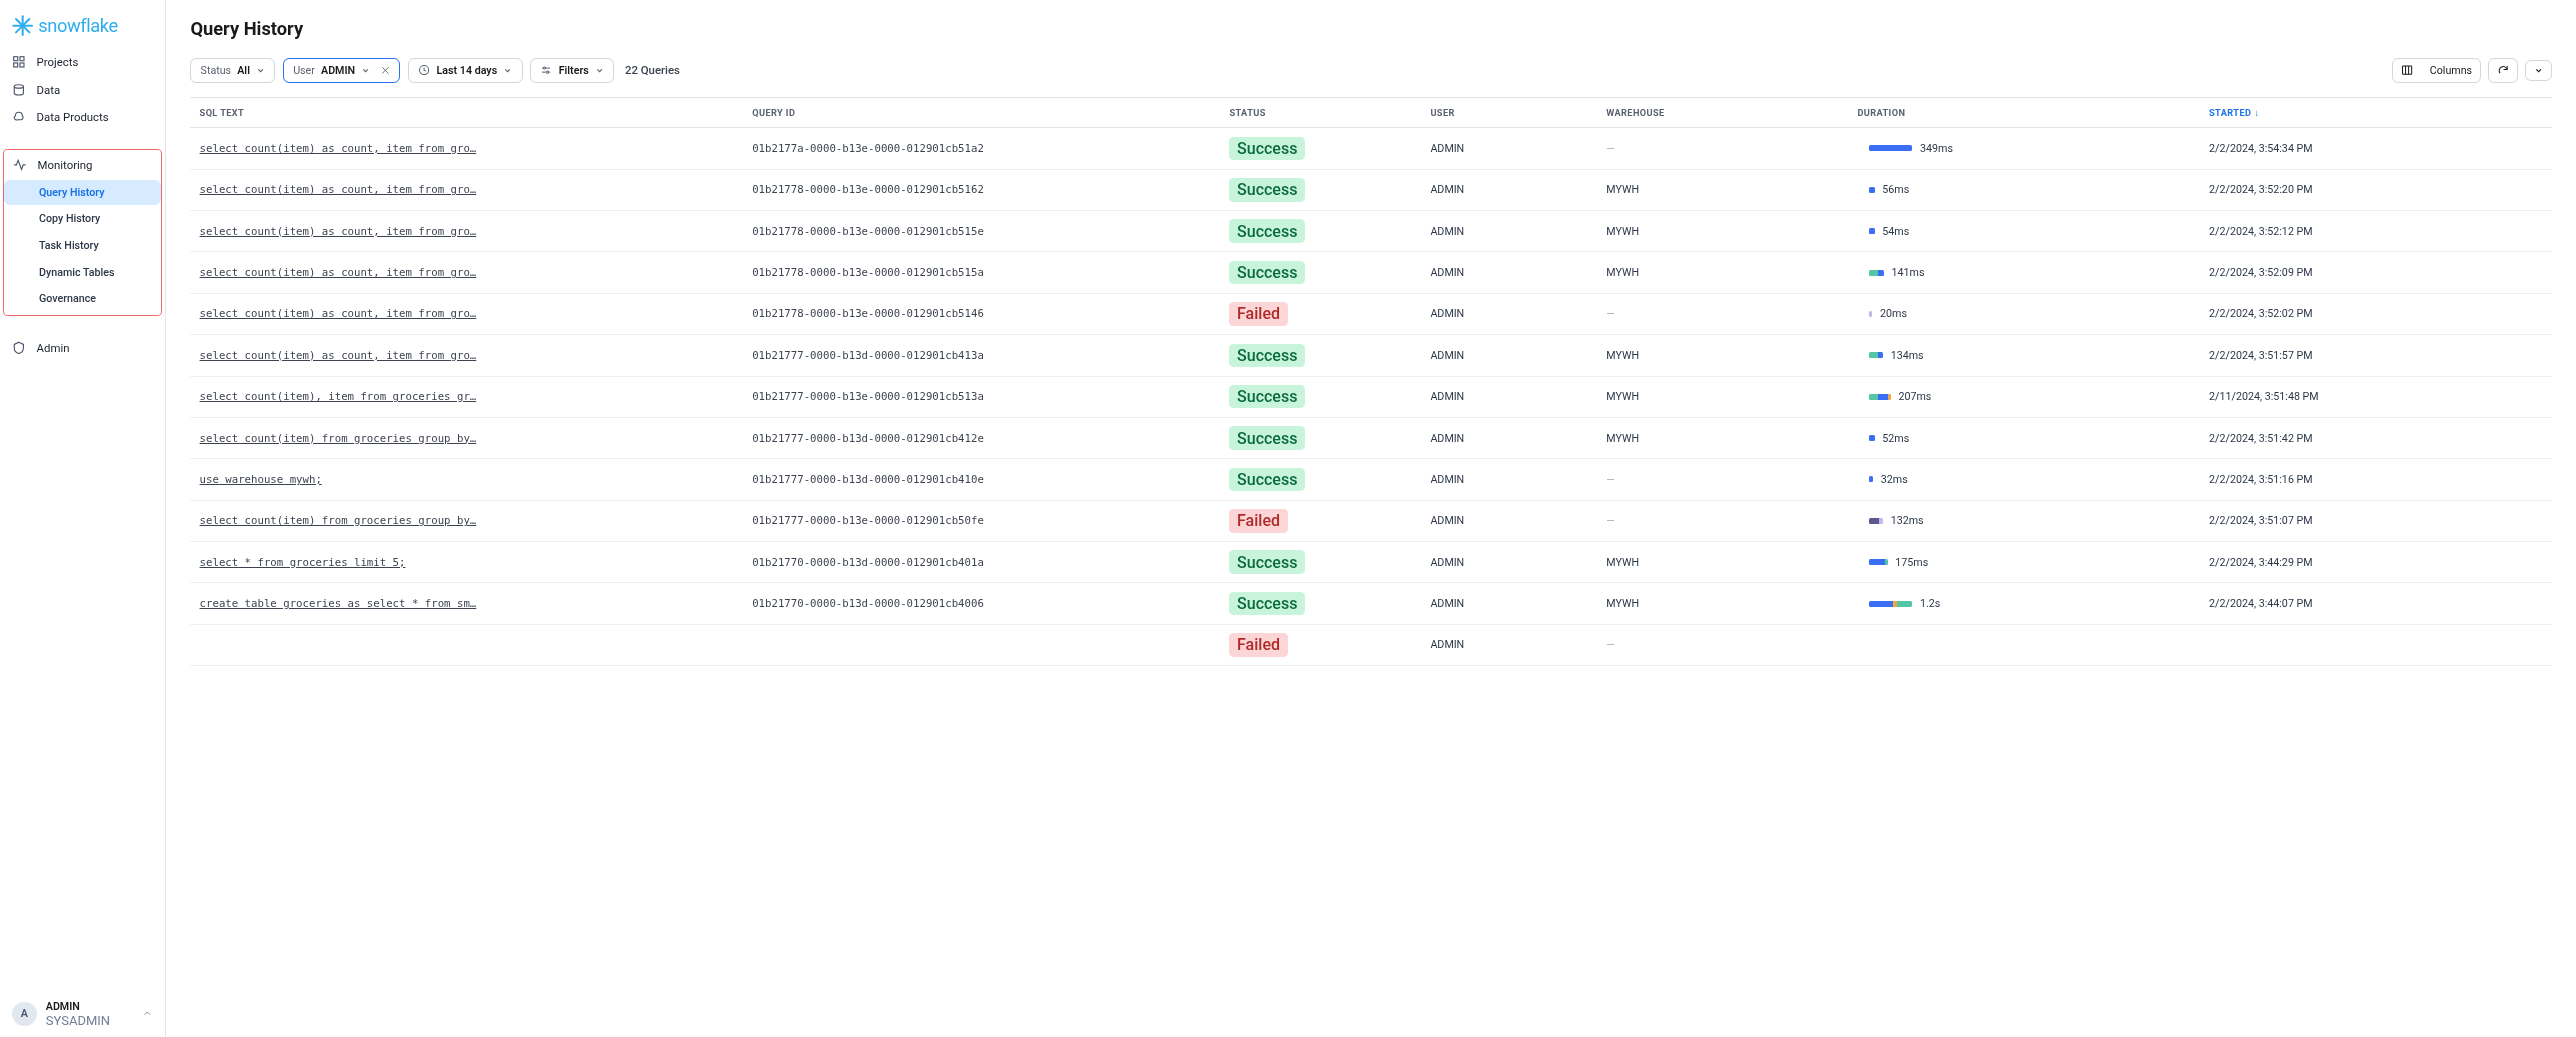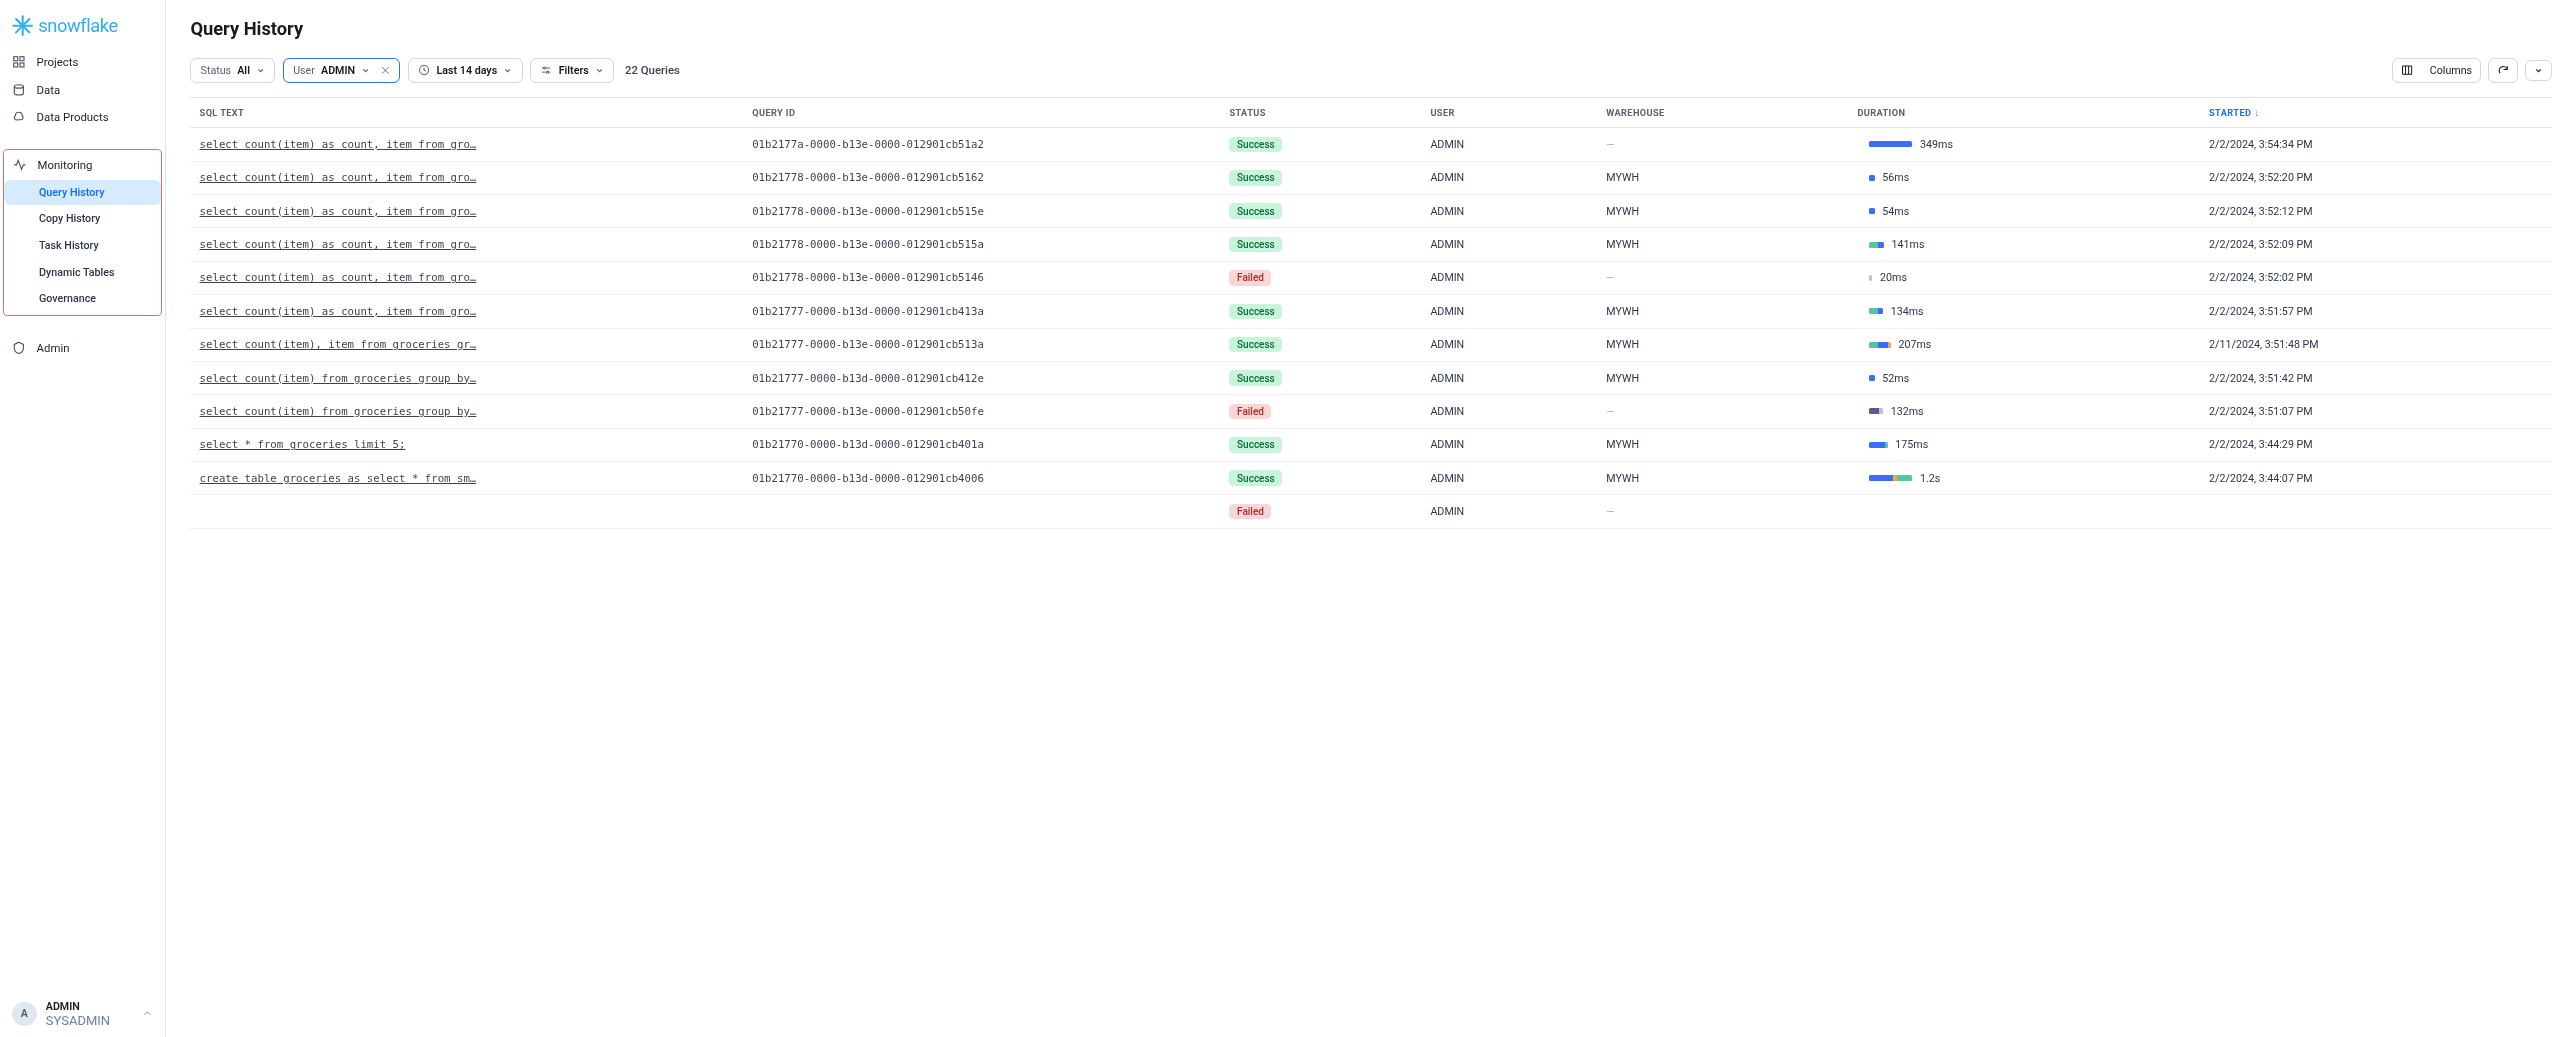--- a/index.html
+++ b/index.html
@@ -99,21 +99,21 @@
   }
   th.sorted { color: #1a73e8; }
   td {
     padding: 8.4px 9.2px; border-bottom: 0.8px solid #eef0f2;
     font-size: 10.7px; color: #2d3748; white-space: nowrap; overflow: hidden; text-overflow: ellipsis;
   }
   td.sql { font-family: ui-monospace, monospace; color: #3d4450; text-decoration: underline; }
   td.qid { font-family: ui-monospace, monospace; color: #3d4450; }
   .badge {
     display: inline-block; padding: 2.3px 7.6px; border-radius: 4.6px;
-    font-size: 10px; font-weight: 500;
+    font-size: 16px; font-weight: 500;
   }
   .badge.success { background: #c8f4db; color: #0a6b3d; }
   .badge.failed { background: #fcd6d6; color: #b02a2a; }
   .dash { color: #a0aec0; }
   .dur-cell { display: flex; align-items: center; gap: 7.6px; margin-left: 12px; }
   .dur-bar { width: 43px; height: 6.1px; border-radius: 1.5px; background: #e9edf2; position: relative; overflow: hidden; flex-shrink:0; }
   .dur-seg { position: absolute; top:0; bottom:0; }
   .sort-arrow { color:#1a73e8; margin-left:3.1px; }
 </style>
 </head>
@@ -418,20 +418,36 @@
                 <div class="dur-cell">
                   <div class="dur-bar" style="width: 5.3px;">
                     <div class="dur-seg" style="background: rgb(58, 111, 245); left: 0%; width: 100%;"></div>
                   </div>
                   <span>52ms</span>
                 </div>
               </td>
               <td>2/2/2024, 3:51:42 PM</td>
             </tr>
             <tr>
+              <td class="sql">use warehouse mywh;</td>
+              <td class="qid">01b21777-0000-b13d-0000-012901cb410e</td>
+              <td><span class="badge success">Success</span></td>
+              <td>ADMIN</td>
+              <td><span class="dash">—</span></td>
+              <td>
+                <div class="dur-cell">
+                  <div class="dur-bar" style="width: 3.8px;">
+                    <div class="dur-seg" style="background: rgb(58, 111, 245); left: 0%; width: 100%;"></div>
+                  </div>
+                  <span>32ms</span>
+                </div>
+              </td>
+              <td>2/2/2024, 3:51:16 PM</td>
+            </tr>
+            <tr>
               <td class="sql">select count(item) from groceries group by…</td>
               <td class="qid">01b21777-0000-b13e-0000-012901cb50fe</td>
               <td><span class="badge failed">Failed</span></td>
               <td>ADMIN</td>
               <td><span class="dash">—</span></td>
               <td>
                 <div class="dur-cell">
                   <div class="dur-bar" style="width: 13.7px;">
                     <div class="dur-seg" style="background: rgb(90, 90, 140); left: 0%; width: 70%;"></div>
                     <div class="dur-seg" style="background: rgb(198, 182, 240); left: 70%; width: 30%;"></div>

